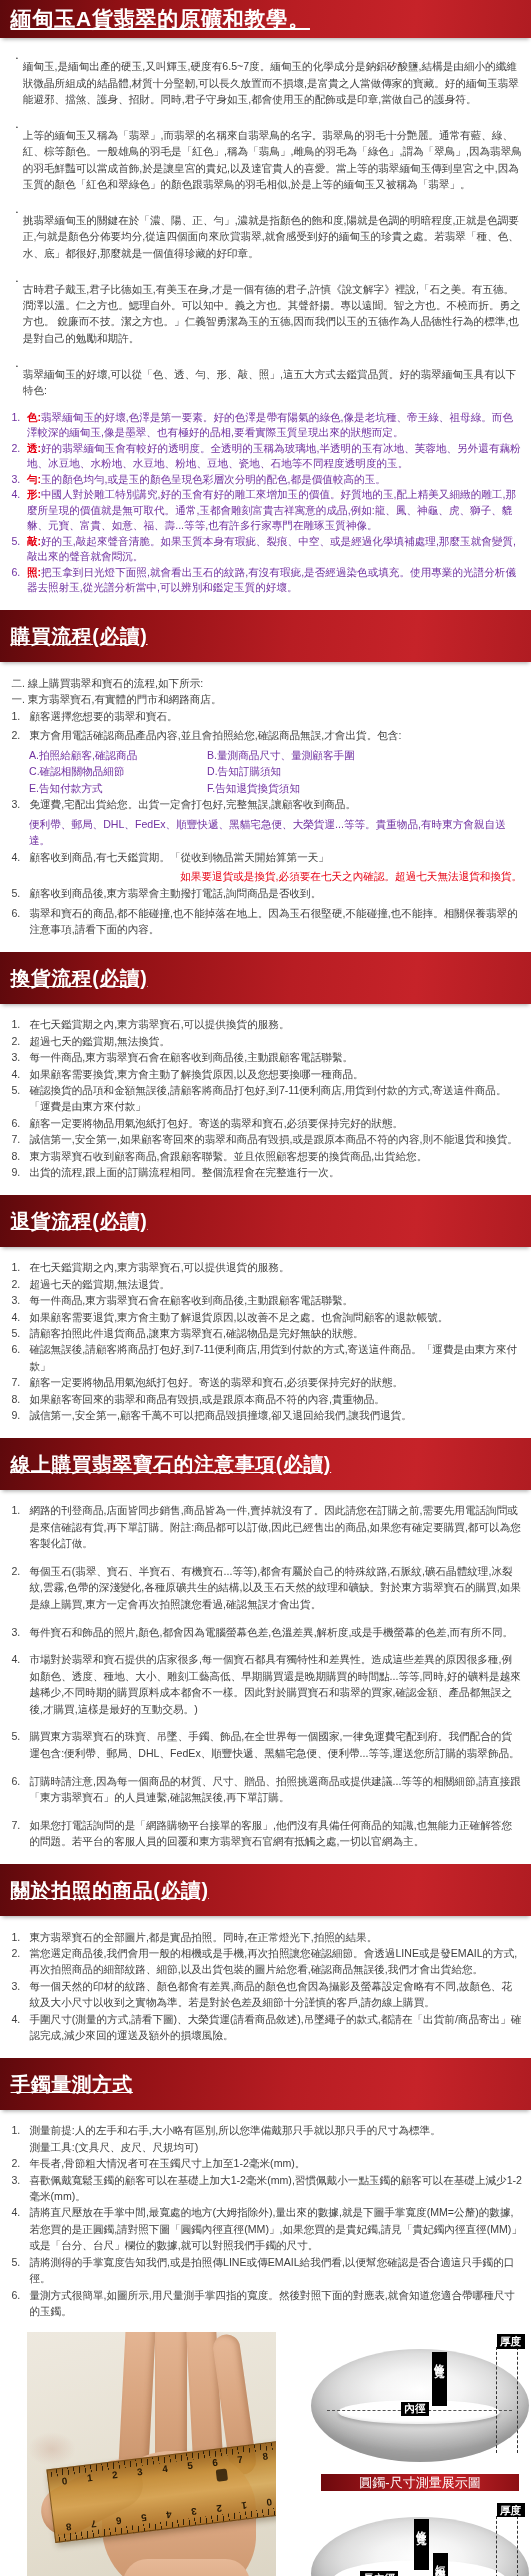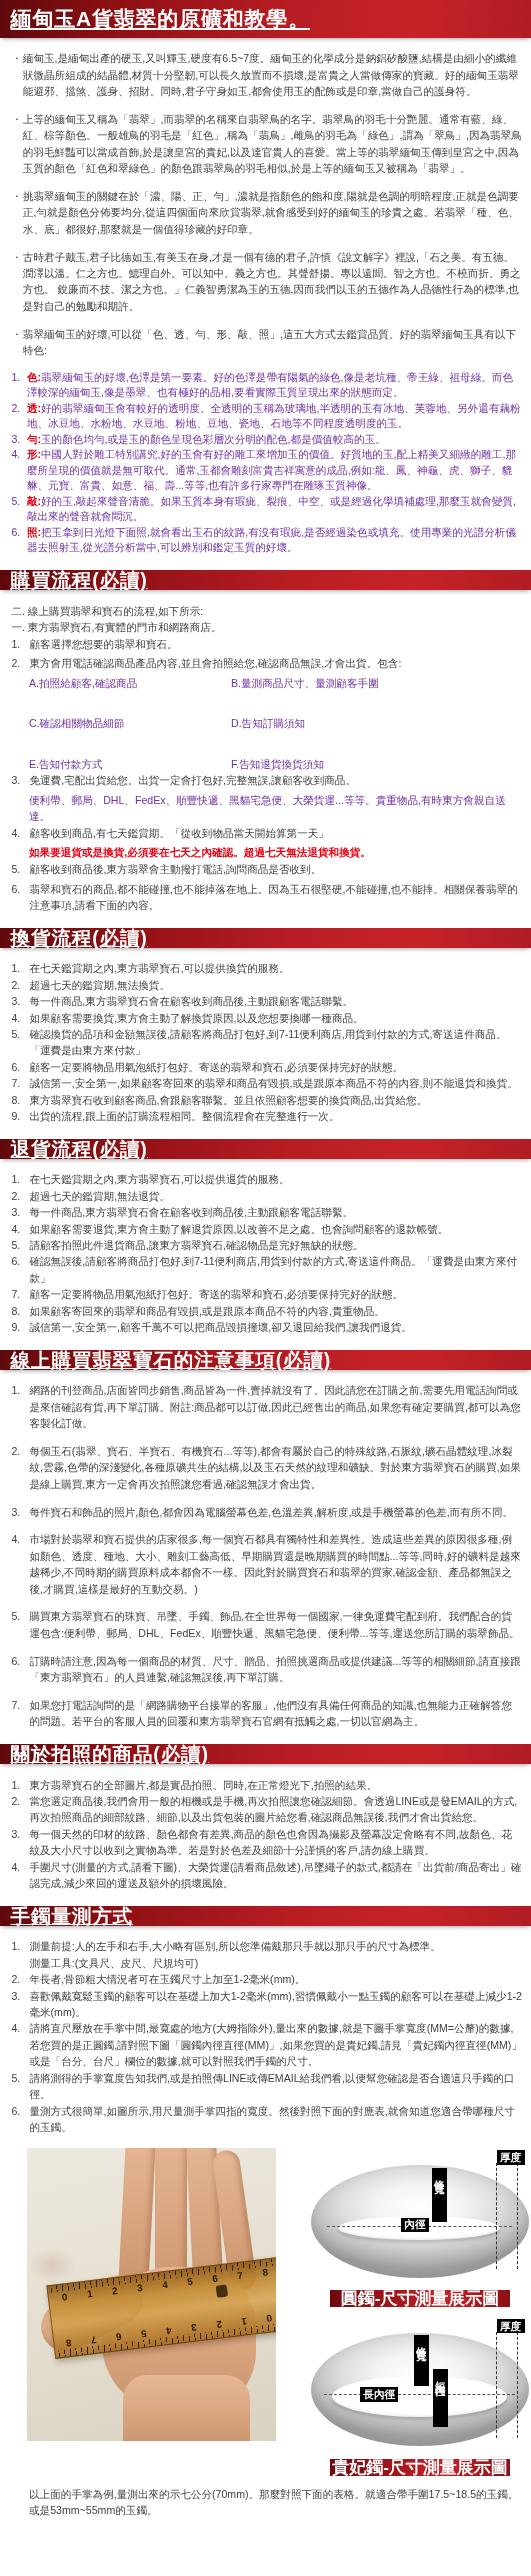--- a/index.html
+++ b/index.html
@@ -1,50 +1,50 @@
 <!DOCTYPE html>
 <html style="--purple: #7030a0; --red: #e60012;font-size:13px"><head>
 <meta charset="utf-8">
 <style>
   html,body{margin:0;padding:0;background:#fff;}
   .page{width:532px;background:#fff;font-family:"Liberation Sans","DejaVu Sans",sans-serif;
         color:#3f3f3f;font-size:10.6px;line-height:16.4px;overflow:hidden;padding-bottom:11.4px;}
 
   
-  .banner{height:20px;display:flex;align-items:center;padding-left:10.6px;margin:14.7px 0 12.3px 0;
+  .banner{height:52px;display:flex;align-items:center;padding-left:10.6px;margin:14.7px 0 12.3px 0;
           background:linear-gradient(96deg,#5e090c 0%,#8f1014 22%,#b81d23 55%,#c62329 78%,#b01c22 100%);
           box-shadow:0 3.3px 4.1px -1.6px rgba(0,0,0,.35);}
   .banner span{color:#fff;font-weight:bold;font-size:19.6px;letter-spacing:0.8px;text-decoration:underline;}
   .banner-main{margin-top:0;height:38px;}
   .banner-main span{font-size:21px;}
 
   
   .bp{display:flex;margin:0 9.8px 11.4px 11.4px;}
   .bp .b{flex:0 0 11.4px;}
-  .bp .t{flex:1;}
+  .bp .t{flex:1;margin-top:8px;}
 
   
   .featlist{margin:1.6px 9.8px 4.9px 11.4px;}
   .feat{display:flex;line-height:15.5px;color:var(--purple);}
   .feat .fn{flex:0 0 15.5px;}
   .feat .t{flex:1;}
   .feat .fk{color:var(--red);font-weight:bold;}
 
   
   .olist{margin:0 9.8px 3.3px 11.4px;}
   .oli{display:flex;}
   .oli .n{flex:0 0 18px;}
   .oli .t{flex:1;white-space:pre-line;}
   .olist.gap .oli{margin-bottom:11.4px;}
 
   
   .plainline{margin:0 9.8px 0 11.4px;}
-  .optgrid{display:grid;grid-template-columns:178px auto;margin:0 9.8px 0 29px;color:var(--purple);gap:24px;}
+  .optgrid{display:grid;grid-template-columns:178px auto;margin:0 9.8px 0 29px;color:var(--purple);}
   .subline{margin:0 9.8px 0 29px;color:var(--purple);}
-  .subline.redline{color:var(--red);font-weight:bold;}
+  .subline.redline{color:var(--red);font-weight:normal;text-align:right;}
 
   
   .figrow{display:flex;margin:13px 0 9.8px 27px;}
   .photo{position:relative;width:249px;height:293px;overflow:hidden;flex:0 0 249px;
      background:
        radial-gradient(49px 34px at 72% 7%, rgba(201,120,120,.38), transparent 70%),
        radial-gradient(43px 29px at 86% 44%, rgba(205,128,128,.32), transparent 70%),
        radial-gradient(34px 24.5px at 10% 40%, rgba(188,138,116,.28), transparent 70%),
        linear-gradient(165deg,#eee9df 0%,#e4decf 55%,#d9d2c1 100%);}
   .finger,.palm,.thumb,.wrist{position:absolute;background:linear-gradient(180deg,#e6b897 0%,#d8a47e 55%,#c9946c 100%);}
@@ -86,23 +86,23 @@
           padding:0.8px 3.3px;line-height:13px;z-index:3;}
   .vert{writing-mode:vertical-rl;letter-spacing:2.5px;padding:3.3px 0.8px;}
   .bw1{left:123px;top:16.4px;height:47px;}
   .in1{left:92px;top:66px;}
   .bw2{left:105px;top:14.7px;height:44px;}
   .lin2{left:51px;top:67px;}
   .sin2{left:124px;top:49px;height:51px;}
   .thickbox{position:absolute;right:13px;top:11.4px;width:19.6px;height:106px;
             border-left:1.6px dashed #333;border-right:1.6px dashed #333;z-index:2;}
   .thicklab{right:6.5px;top:-1.6px;}
-  .dcaption{width:180px;height:17px;margin:9.8px auto 0 auto;display:flex;align-items:center;justify-content:center;
+  .dcaption{width:198px;height:17px;margin:9.8px auto 0 auto;display:flex;align-items:center;justify-content:center;
             background:linear-gradient(90deg,#6d090d 0%,#a8181d 40%,#c62329 62%,#8d1014 100%);
-            color:#fff;font-size:17px;font-weight:bold;}
+            color:#fff;font-size:13px;font-weight:normal;}
 
   
   .example{margin:8.2px 9.8px 13px 29px;}
 </style>
 </head>
 <body>
 
 <div class="page">
 
   <div class="banner banner-main">

